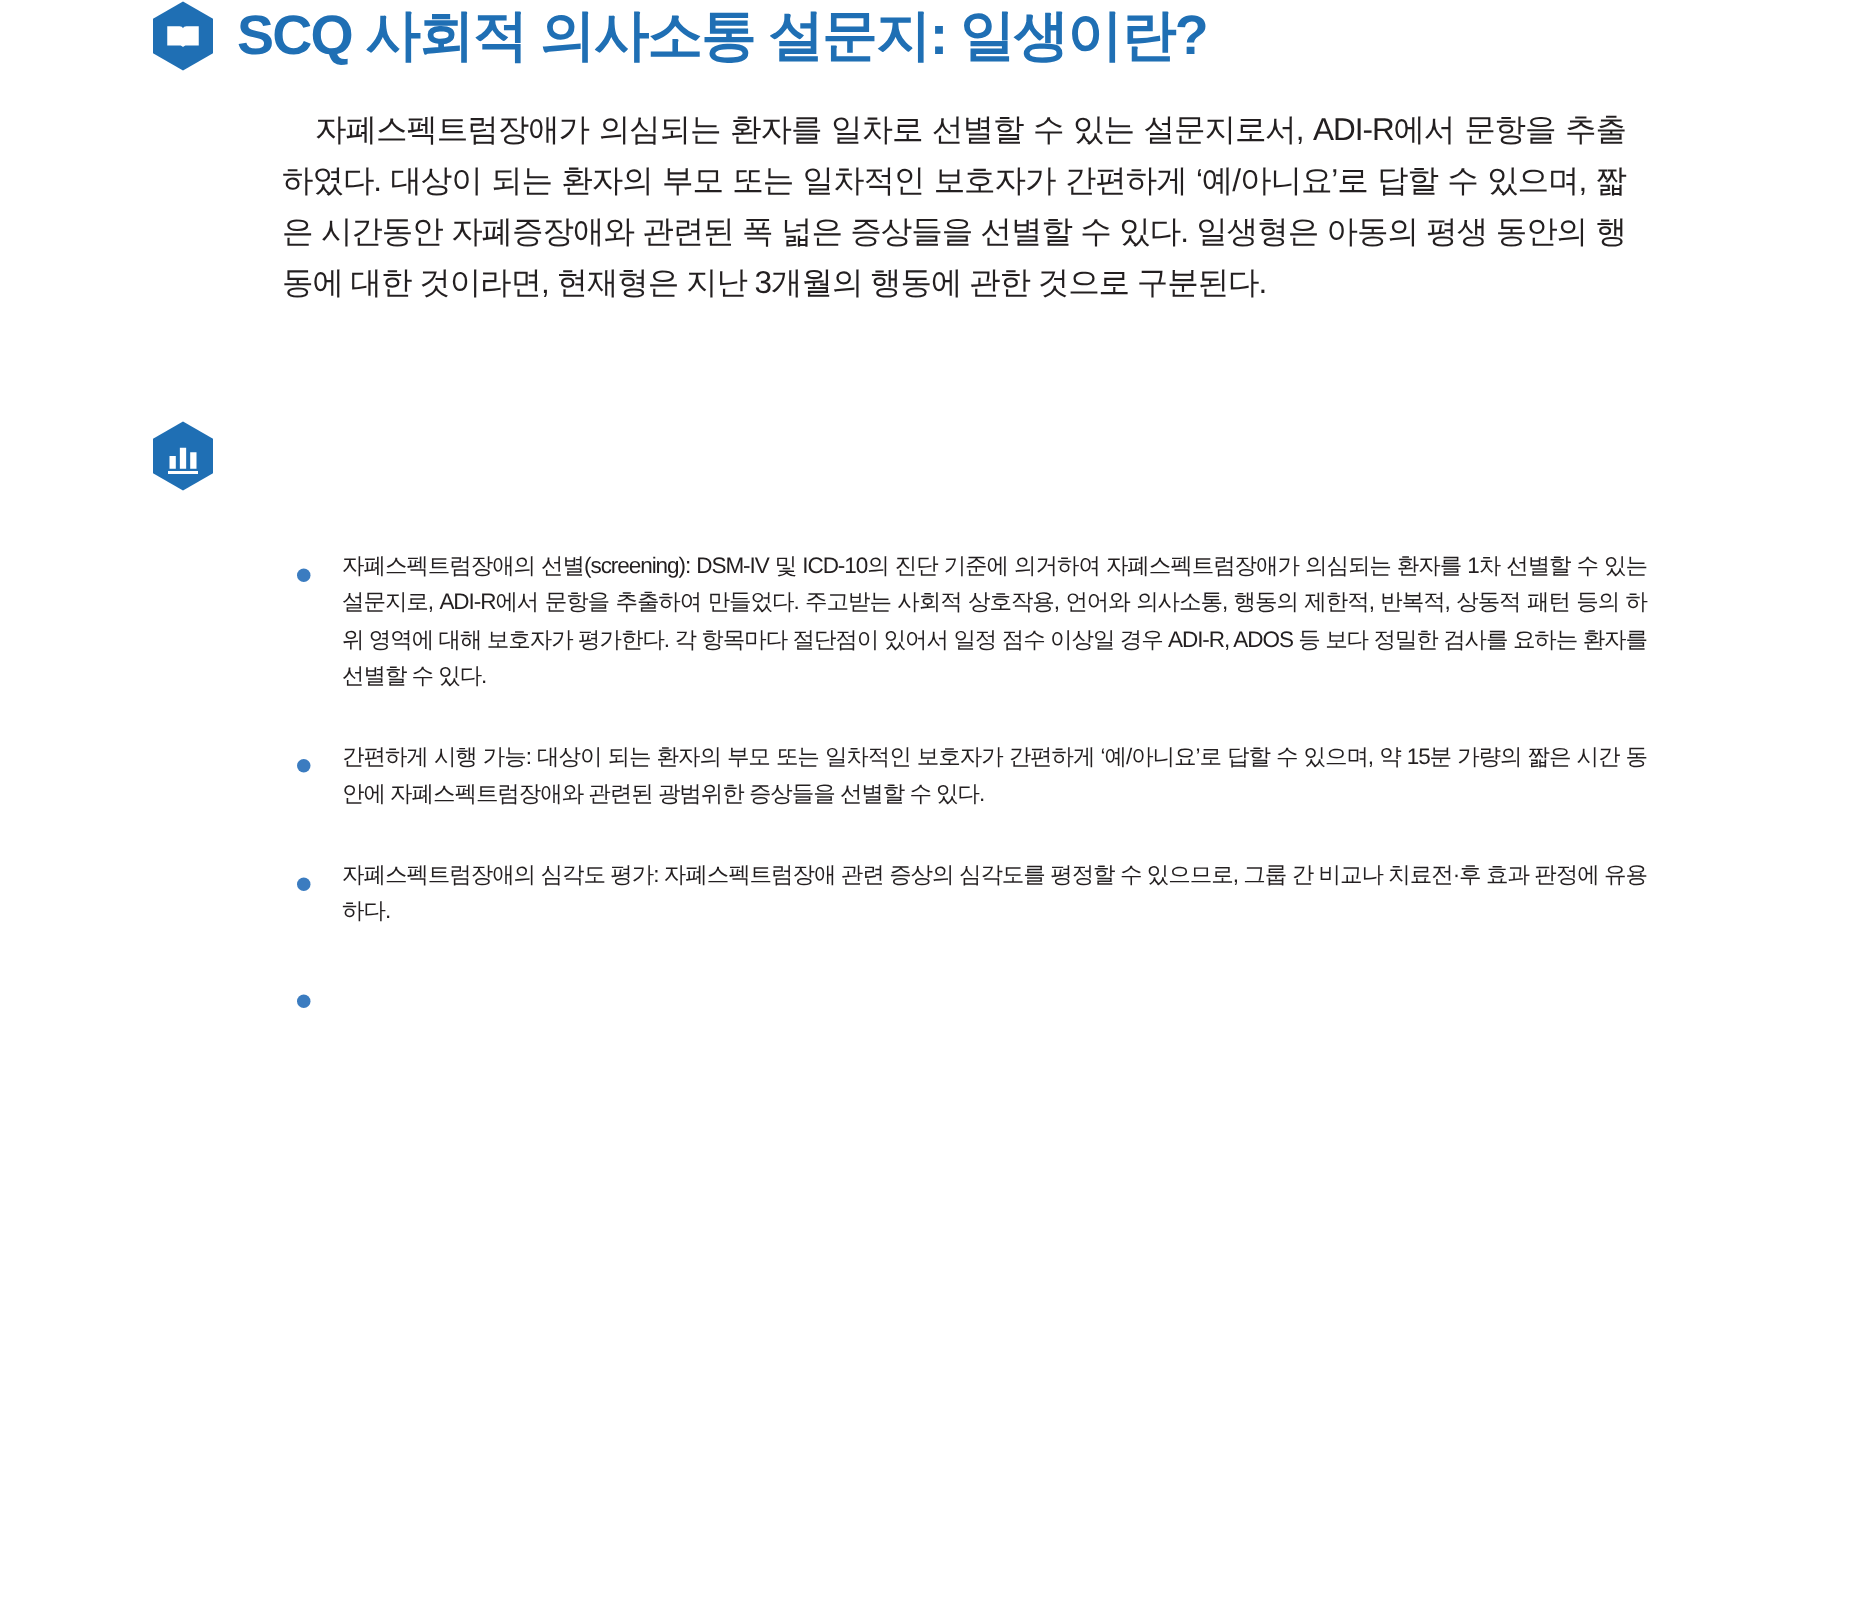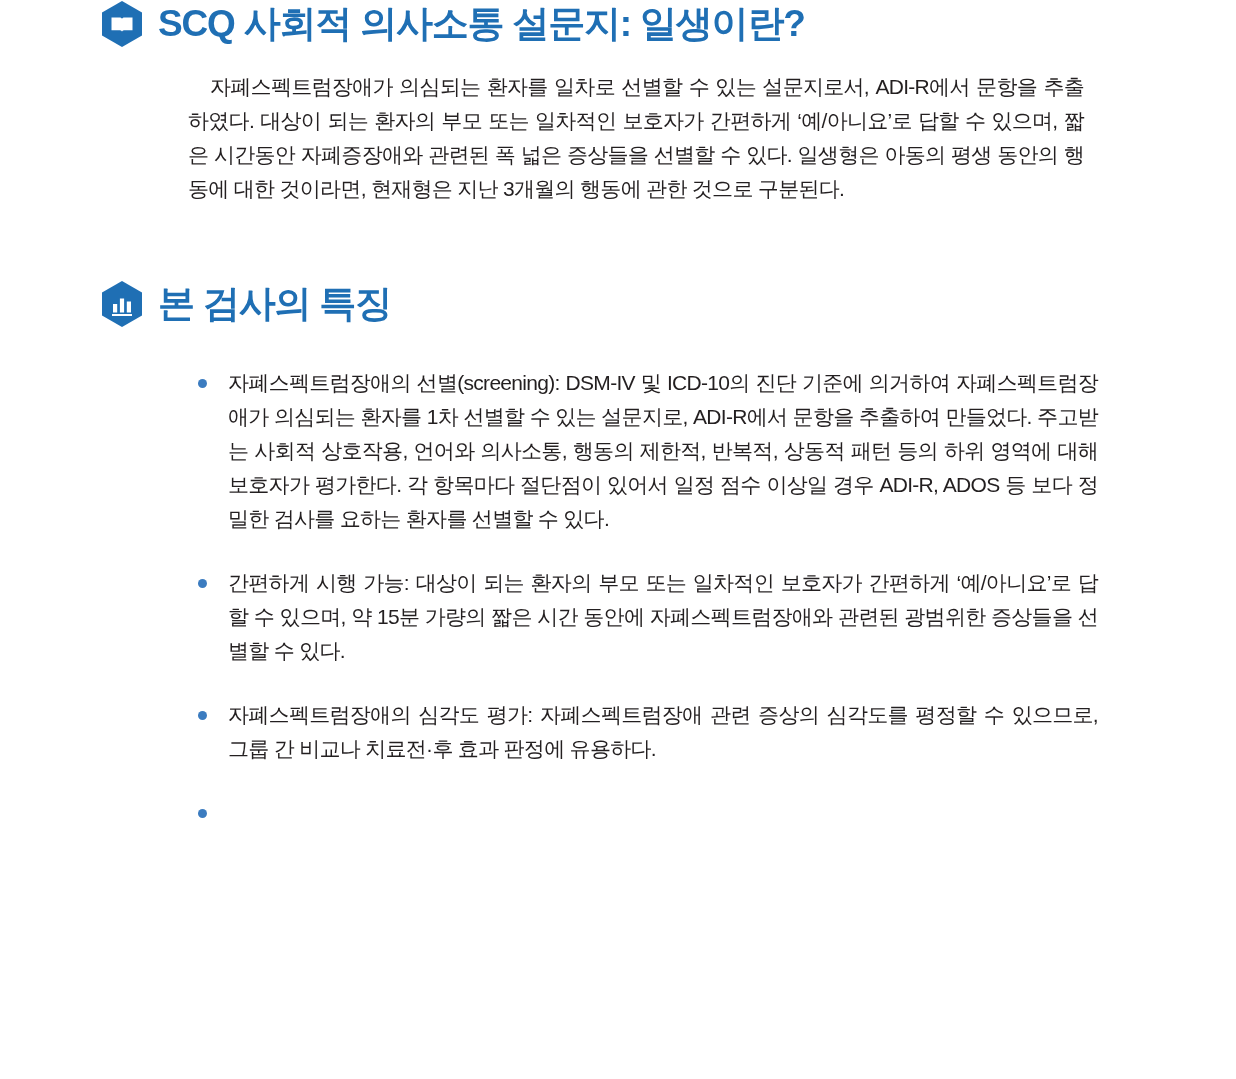--- a/index.html
+++ b/index.html
@@ -73,21 +73,21 @@
 
   
   .bullets {
     margin: 38px 0 0 0;
     padding: 0 78px 0 128px;
     list-style: none;
   }
   .bullets li {
     position: relative;
     margin-bottom: 30px;
-    font-size: 21px;
+    font-size: 15px;
     line-height: 1.62;
     letter-spacing: -0.7px;
     text-align: justify;
     text-justify: inter-character;
     color: #231f20;
   }
   .bullets li:last-child {
     margin-bottom: 0;
   }
   .bullet-dot {
@@ -133,21 +133,20 @@
         <svg width="44" height="48" viewBox="0 0 44 48" aria-hidden="true">
           <polygon points="22,1 42,12.5 42,35.5 22,47 2,35.5 2,12.5" fill="#1f6fb4"></polygon>
           <g fill="#ffffff">
             <rect x="13" y="24" width="4.2" height="8.5"></rect>
             <rect x="19.9" y="18.5" width="4.2" height="14"></rect>
             <rect x="26.8" y="21.5" width="4.2" height="11"></rect>
             <rect x="12" y="34" width="20" height="2"></rect>
           </g>
         </svg>
       </span>
-      <span class="section-title">본 검사의 특징</span>
     </div>
 
     <ul class="bullets" id="feature-list">
     <li><span class="bullet-dot"></span><span>자폐스펙트럼장애의 선별(screening): DSM-IV 및 ICD-10의 진단 기준에 의거하여 자폐스펙트럼장애가 의심되는 환자를 1차 선별할 수 있는 설문지로, ADI-R에서 문항을 추출하여 만들었다. 주고받는 사회적 상호작용, 언어와 의사소통, 행동의 제한적, 반복적, 상동적 패턴 등의 하위 영역에 대해 보호자가 평가한다.  각 항목마다 절단점이 있어서 일정 점수 이상일 경우 ADI-R, ADOS 등 보다 정밀한 검사를 요하는 환자를 선별할 수 있다.</span></li>
         <li><span class="bullet-dot"></span><span>간편하게 시행 가능: 대상이 되는 환자의 부모 또는 일차적인 보호자가 간편하게 ‘예/아니요’로 답할 수 있으며, 약 15분 가량의 짧은 시간 동안에 자폐스펙트럼장애와 관련된 광범위한 증상들을 선별할 수 있다.</span></li>
         <li><span class="bullet-dot"></span><span>자폐스펙트럼장애의 심각도 평가: 자폐스펙트럼장애 관련 증상의 심각도를 평정할 수 있으므로, 그룹 간 비교나 치료전·후 효과 판정에 유용하다.</span></li>
         <li><span class="bullet-dot"></span></li>
       </ul>
   </div>
 

